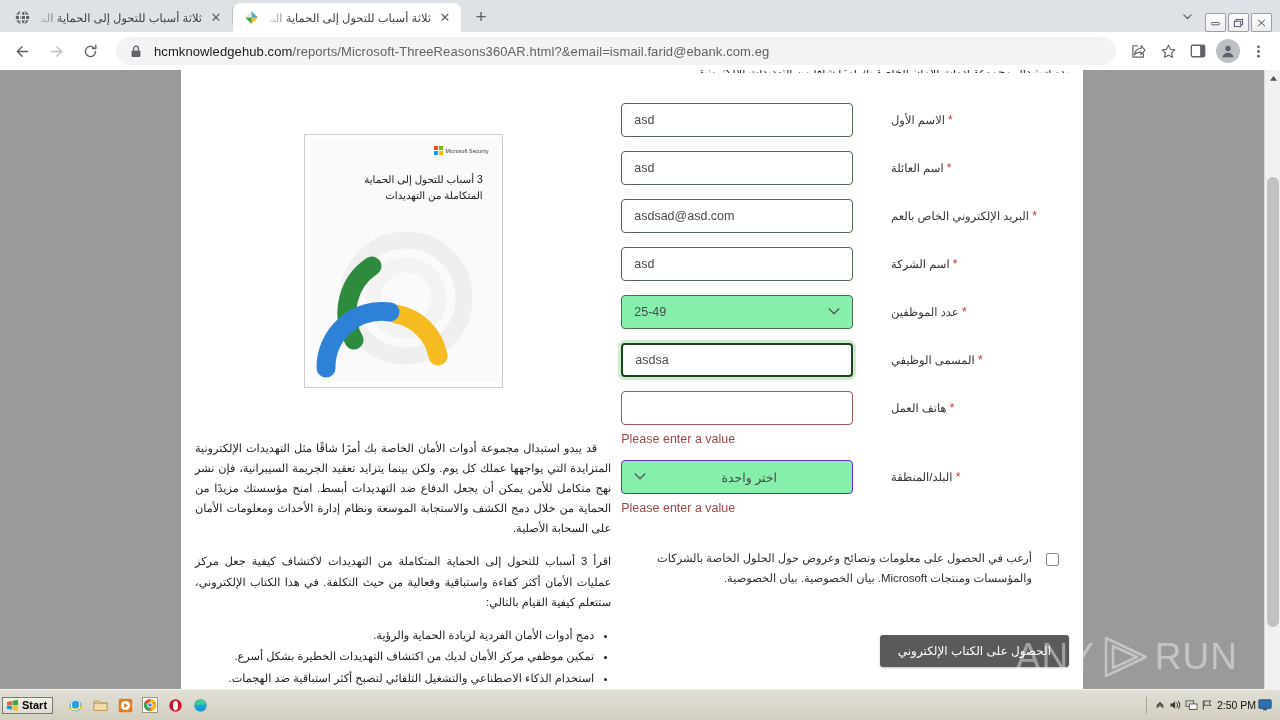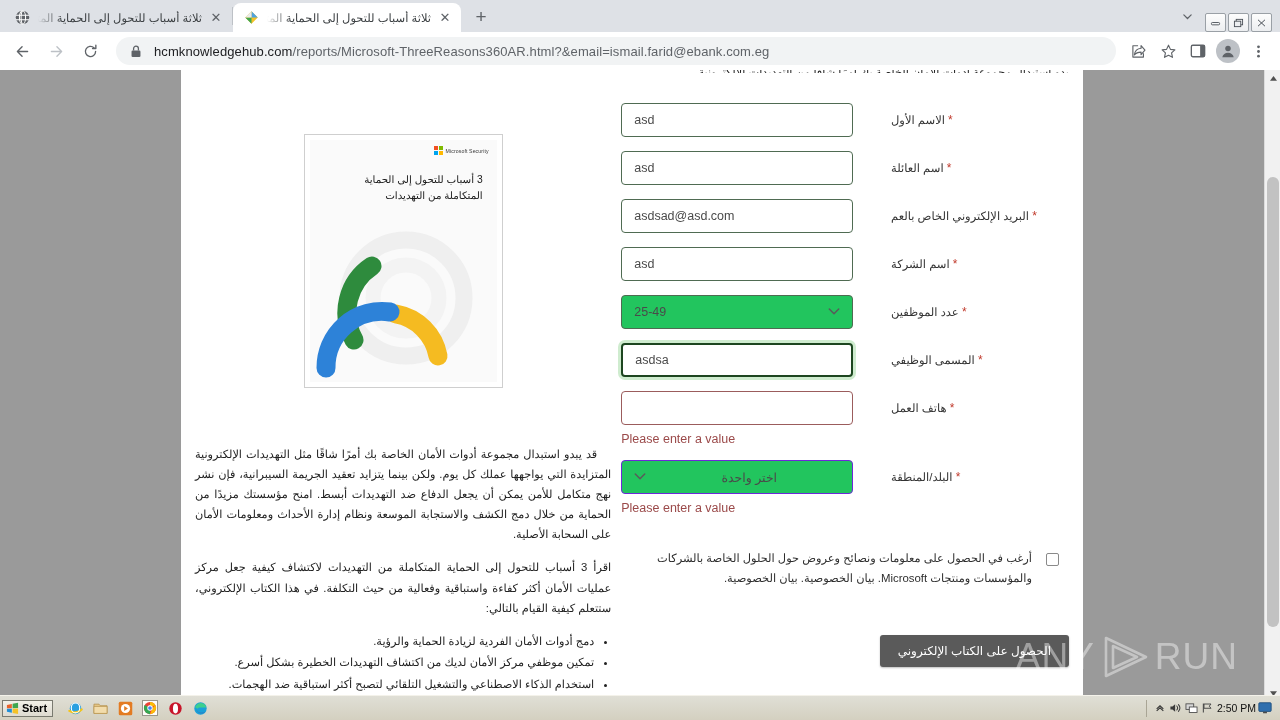--- a/index.html
+++ b/index.html
@@ -110,21 +110,21 @@
     position: absolute; left: 0; top: -128px;
     width: 902px;
     display: flex; flex-direction: row-reverse;
     padding: 0 14px;
   }
   .col-right { width: 455px; padding-top: 122px; }
   .col-left  { width: 433px; padding-top: 122px; padding-right: 10px; }
 
   
   .cover {
-    width: 199px; height: 254px; margin: 70px auto 14px auto;
+    width: 199px; height: 254px; margin: 70px auto 8px auto;
     border: 1px solid #cfcfcf; background: #ffffff;
     position: relative; overflow: hidden;
   }
   .cover-inner { position: absolute; inset: 5px; background: #fafafa; overflow: hidden; }
   .ms-logo { position: absolute; top: 6px; right: 8px; display: flex; align-items: center; }
   .ms-squares { width: 9px; height: 9px; display: grid; grid-template-columns: 1fr 1fr; grid-template-rows: 1fr 1fr; gap: 1px; margin-right: 3px;}
   .ms-squares i { display:block; }
   .ms-text { font-size: 5.2px; color: #3a3a3a; letter-spacing: .1px; }
   .cover-title {
     position: absolute; top: 32px; right: 14px; left: 22px;
@@ -168,21 +168,21 @@
     font-family: "Liberation Sans", sans-serif;
   }
   .inp.focused {
     border: 2px solid #1d4620;
     box-shadow: 0 0 0 3px #cfeccf;
   }
   .inp.error { border: 1px solid #9b5c5c; }
   .sel {
     width: 232px; height: 34px;
     border: 1px solid #4f6b52; border-radius: 4px;
-    background: #22c55e; padding: 0 12px;
+    background: #86efac; padding: 0 12px;
     font-size: 12.5px; color: #4a4a4a;
     display: flex; align-items: center; justify-content: space-between;
   }
   .sel.error { border: 1px solid #6d28d9; }
   .sel.rtl-val { direction: rtl; }
   .sel.rtl-val .sel-val { flex: 1 1 auto; text-align: center; padding-left: 12px;}
   .caret { color: #5a5a5a; font-size: 11px; }
   .err-msg { font-size: 12.5px; color: #9b4a4a; margin-top: 7px; }
 
   .consent-row { display: flex; flex-direction: row-reverse; margin-top: 34px; padding-right: 10px; }
@@ -224,21 +224,21 @@
   
   .watermark {
     position: absolute; right: 42px; bottom: 21px;
     display: flex; align-items: center; gap: 4px;
     opacity: .42; pointer-events: none;
   }
   .wm-text { font-size: 37px; color: #ffffff; letter-spacing: 1px; font-family: "Liberation Sans", sans-serif;}
 
   
   .taskbar {
-    position: absolute; left: 0; bottom: 0; width: 1280px; height: 25px;
+    position: absolute; left: 0; bottom: 0; width: 1280px; height: 31px;
     background: linear-gradient(#e0dfd6, #d4d0c0);
     border-top: 1px solid #f4f2ea;
     display: flex; align-items: center;
   }
   .start-btn {
     display: flex; align-items: center; gap: 3px;
     height: 17px; margin-left: 2px; padding: 0 5px 0 3px;
     border: 1px solid #7a7a70; background: linear-gradient(#f2f1e8, #dedad0);
     font-size: 11px; font-weight: bold; color: #000;
   }

